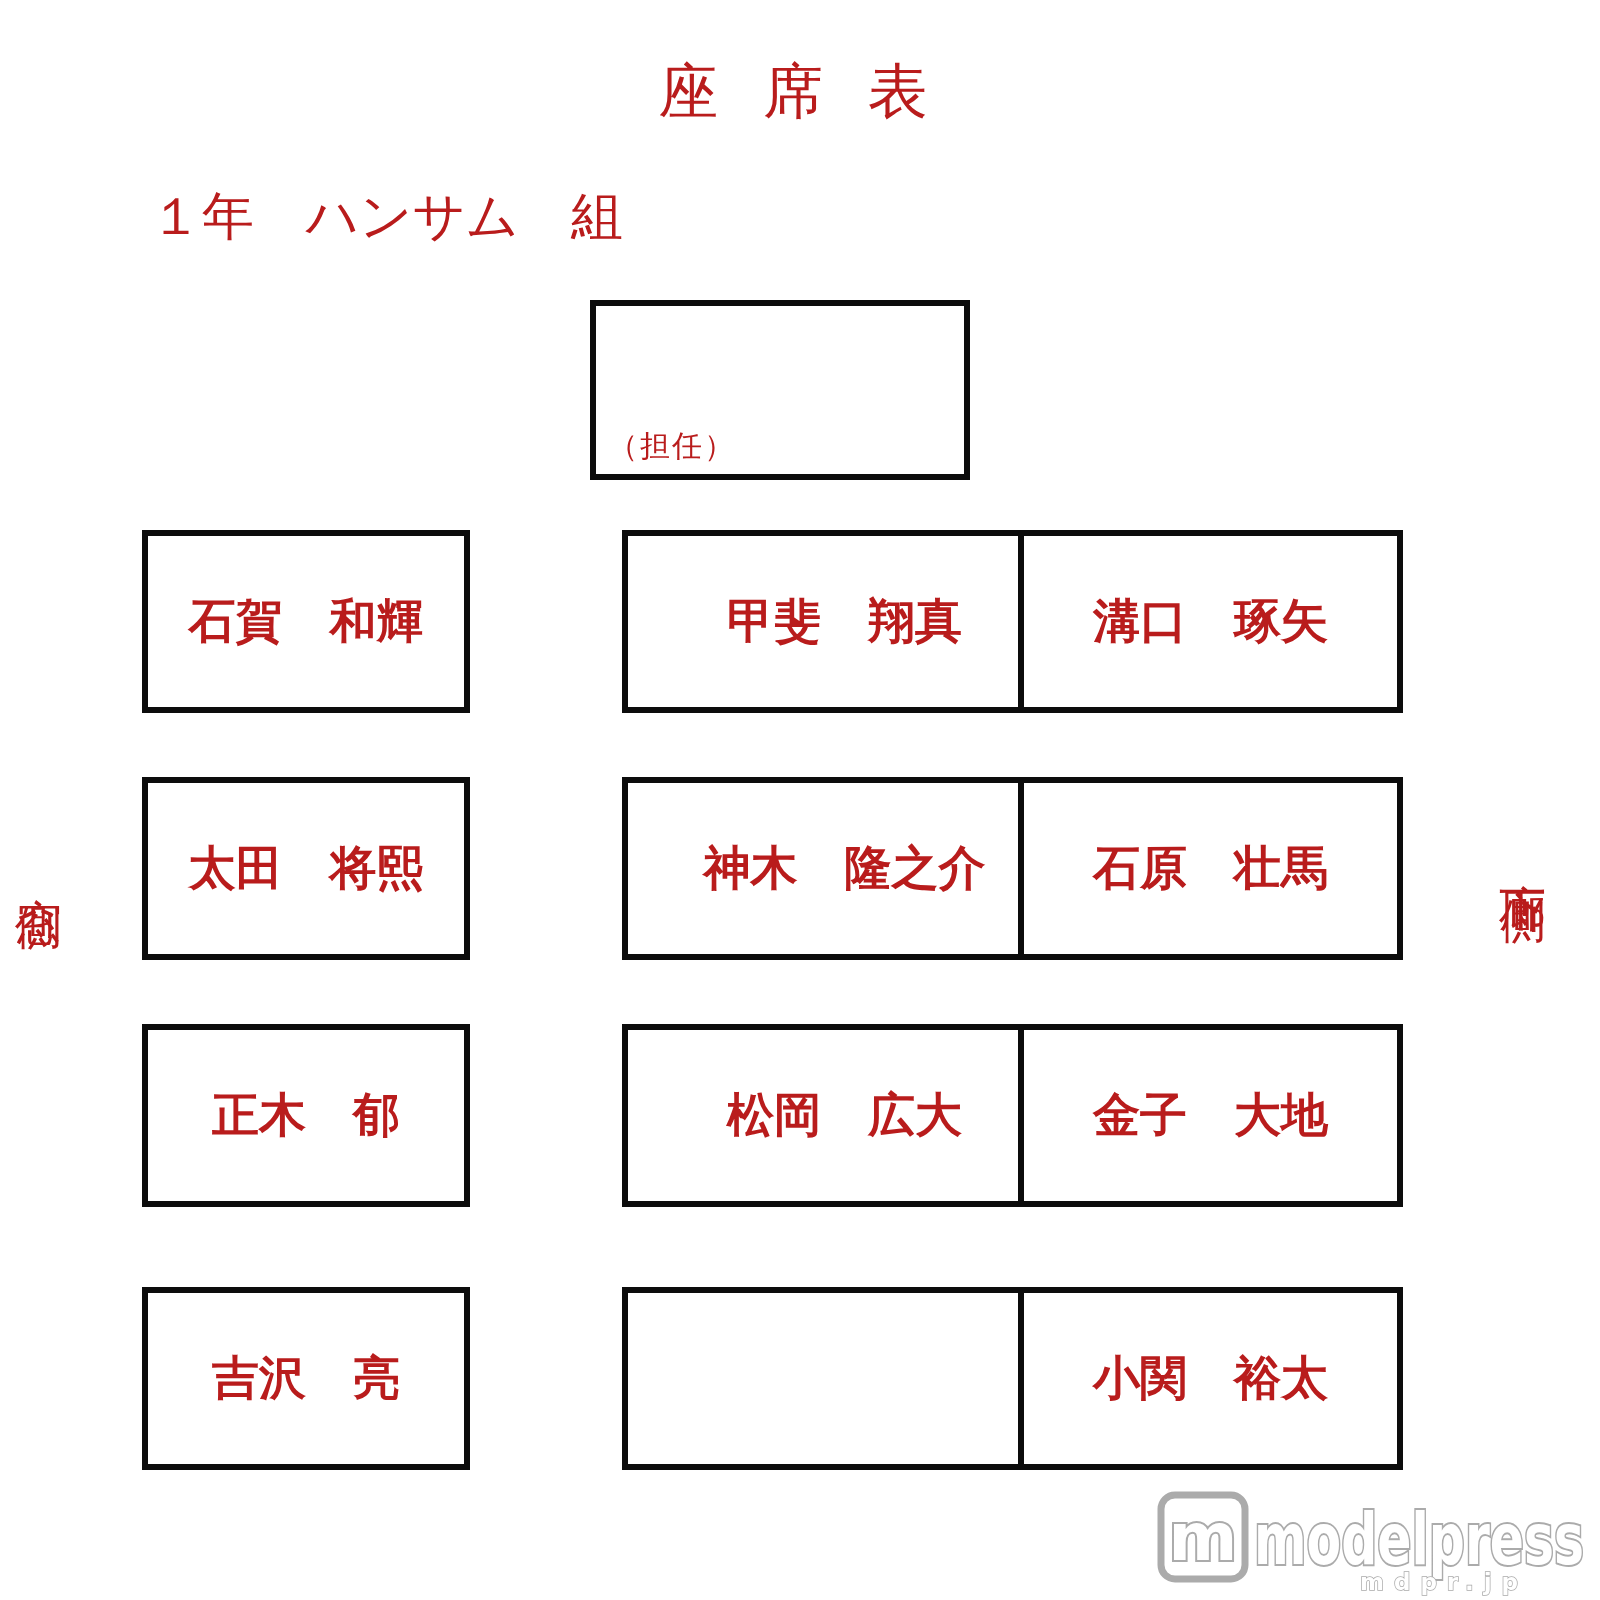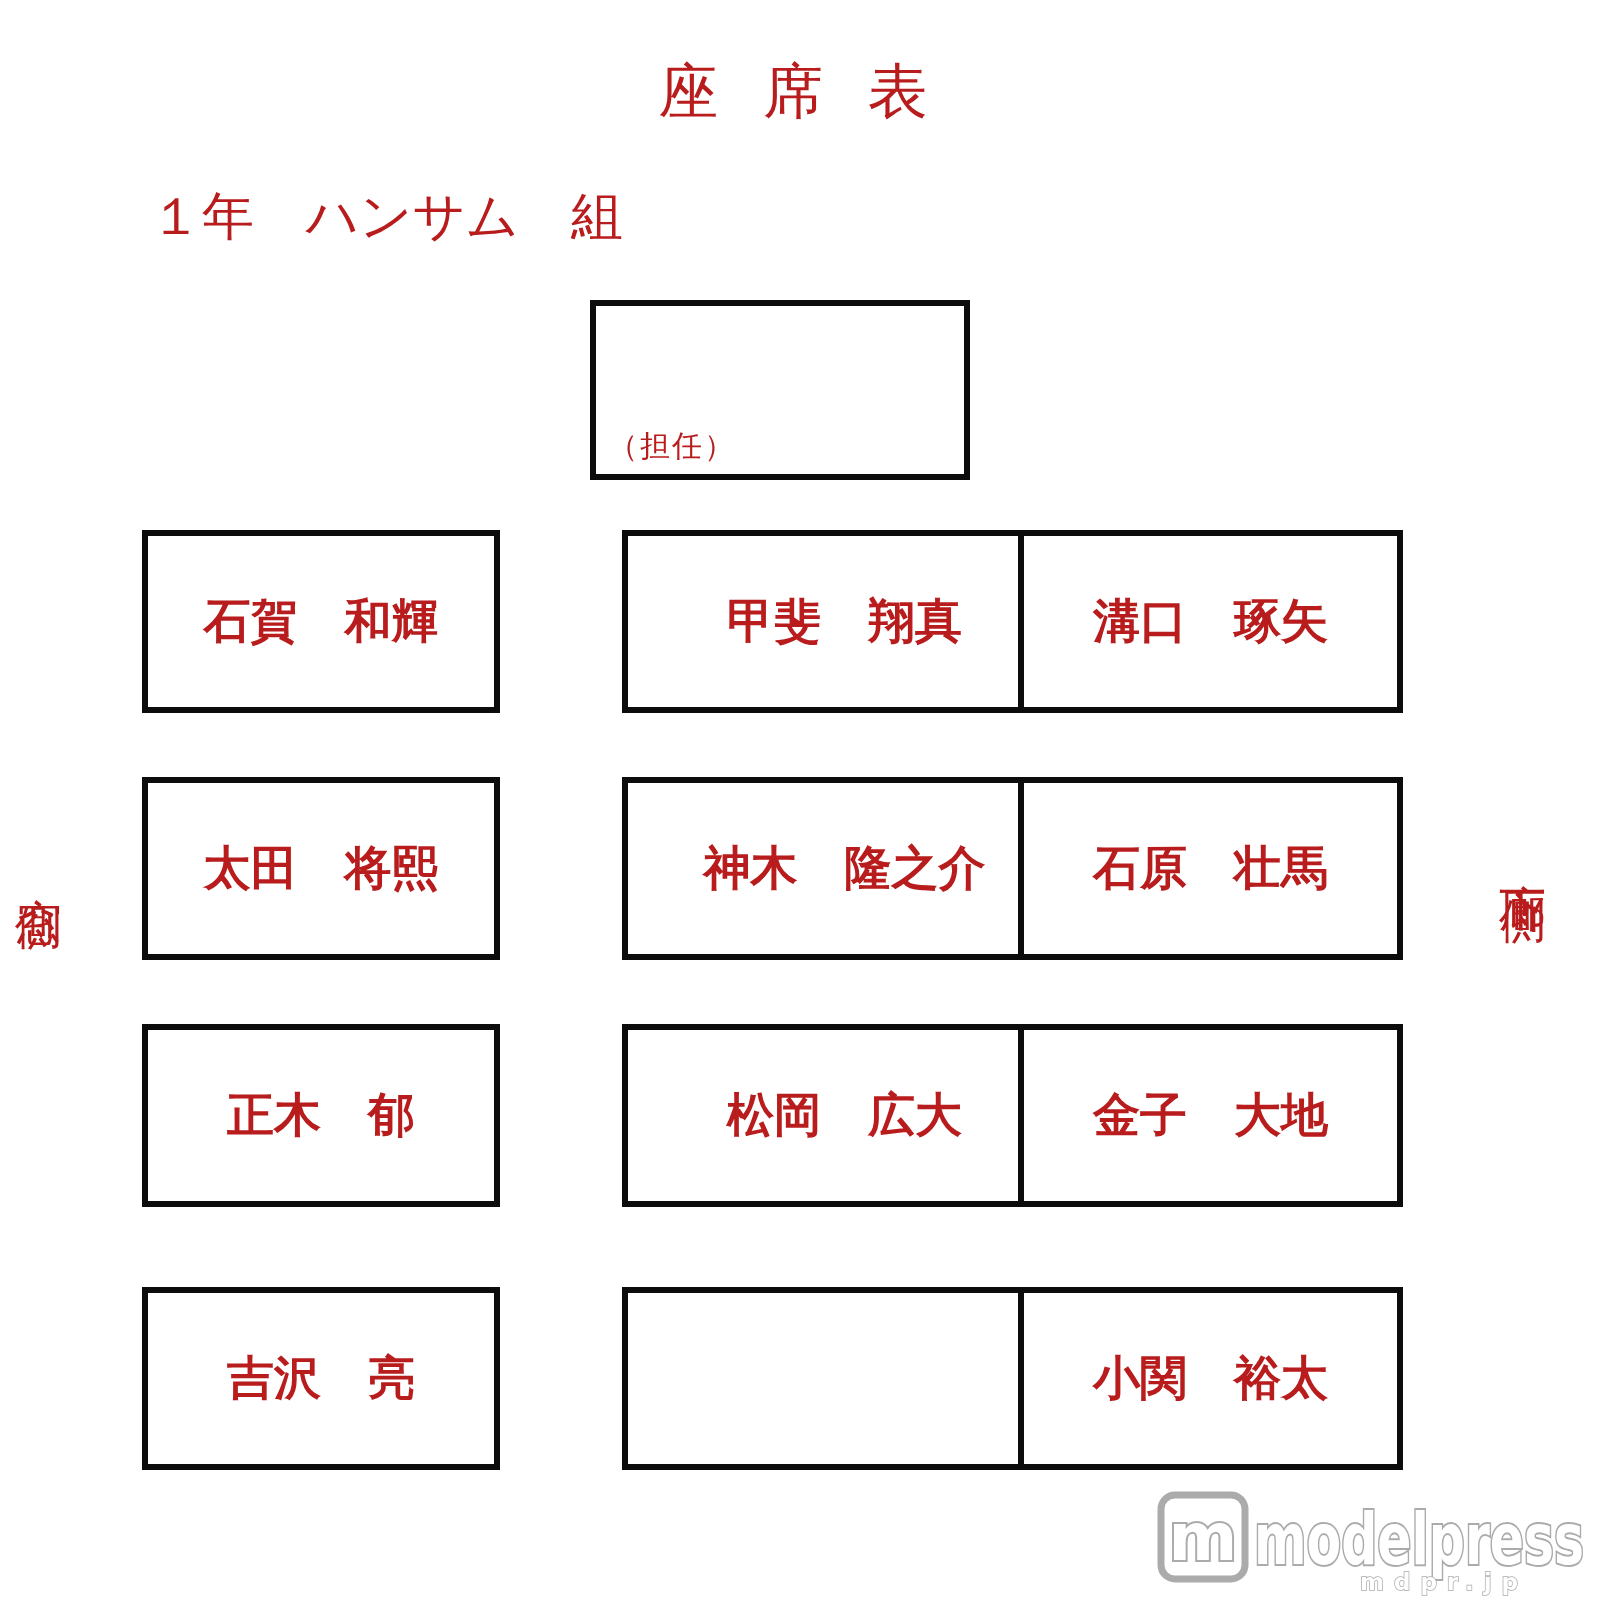--- a/index.html
+++ b/index.html
@@ -42,21 +42,21 @@
     border: 6px solid #0c0c0c;
     background: #ffffff;
     display: flex;
     align-items: center;
     justify-content: center;
     font-size: 47px;
     font-weight: 600;
     white-space: pre;
     height: 183px;
   }
-  .c0 { left: 142px;  width: 358px; }
+  .c0 { left: 142px;  width: 328px; }
   .c1 { left: 622px;  width: 445px; }
   .c2 { left: 1018px; width: 385px; }
   .r0 { top: 530px; }
   .r1 { top: 777px; }
   .r2 { top: 1024px; }
   .r3 { top: 1271px; margin-top: 16px; }
   .teacher {
     left: 590px;
     top: 287px;
     width: 380px;

